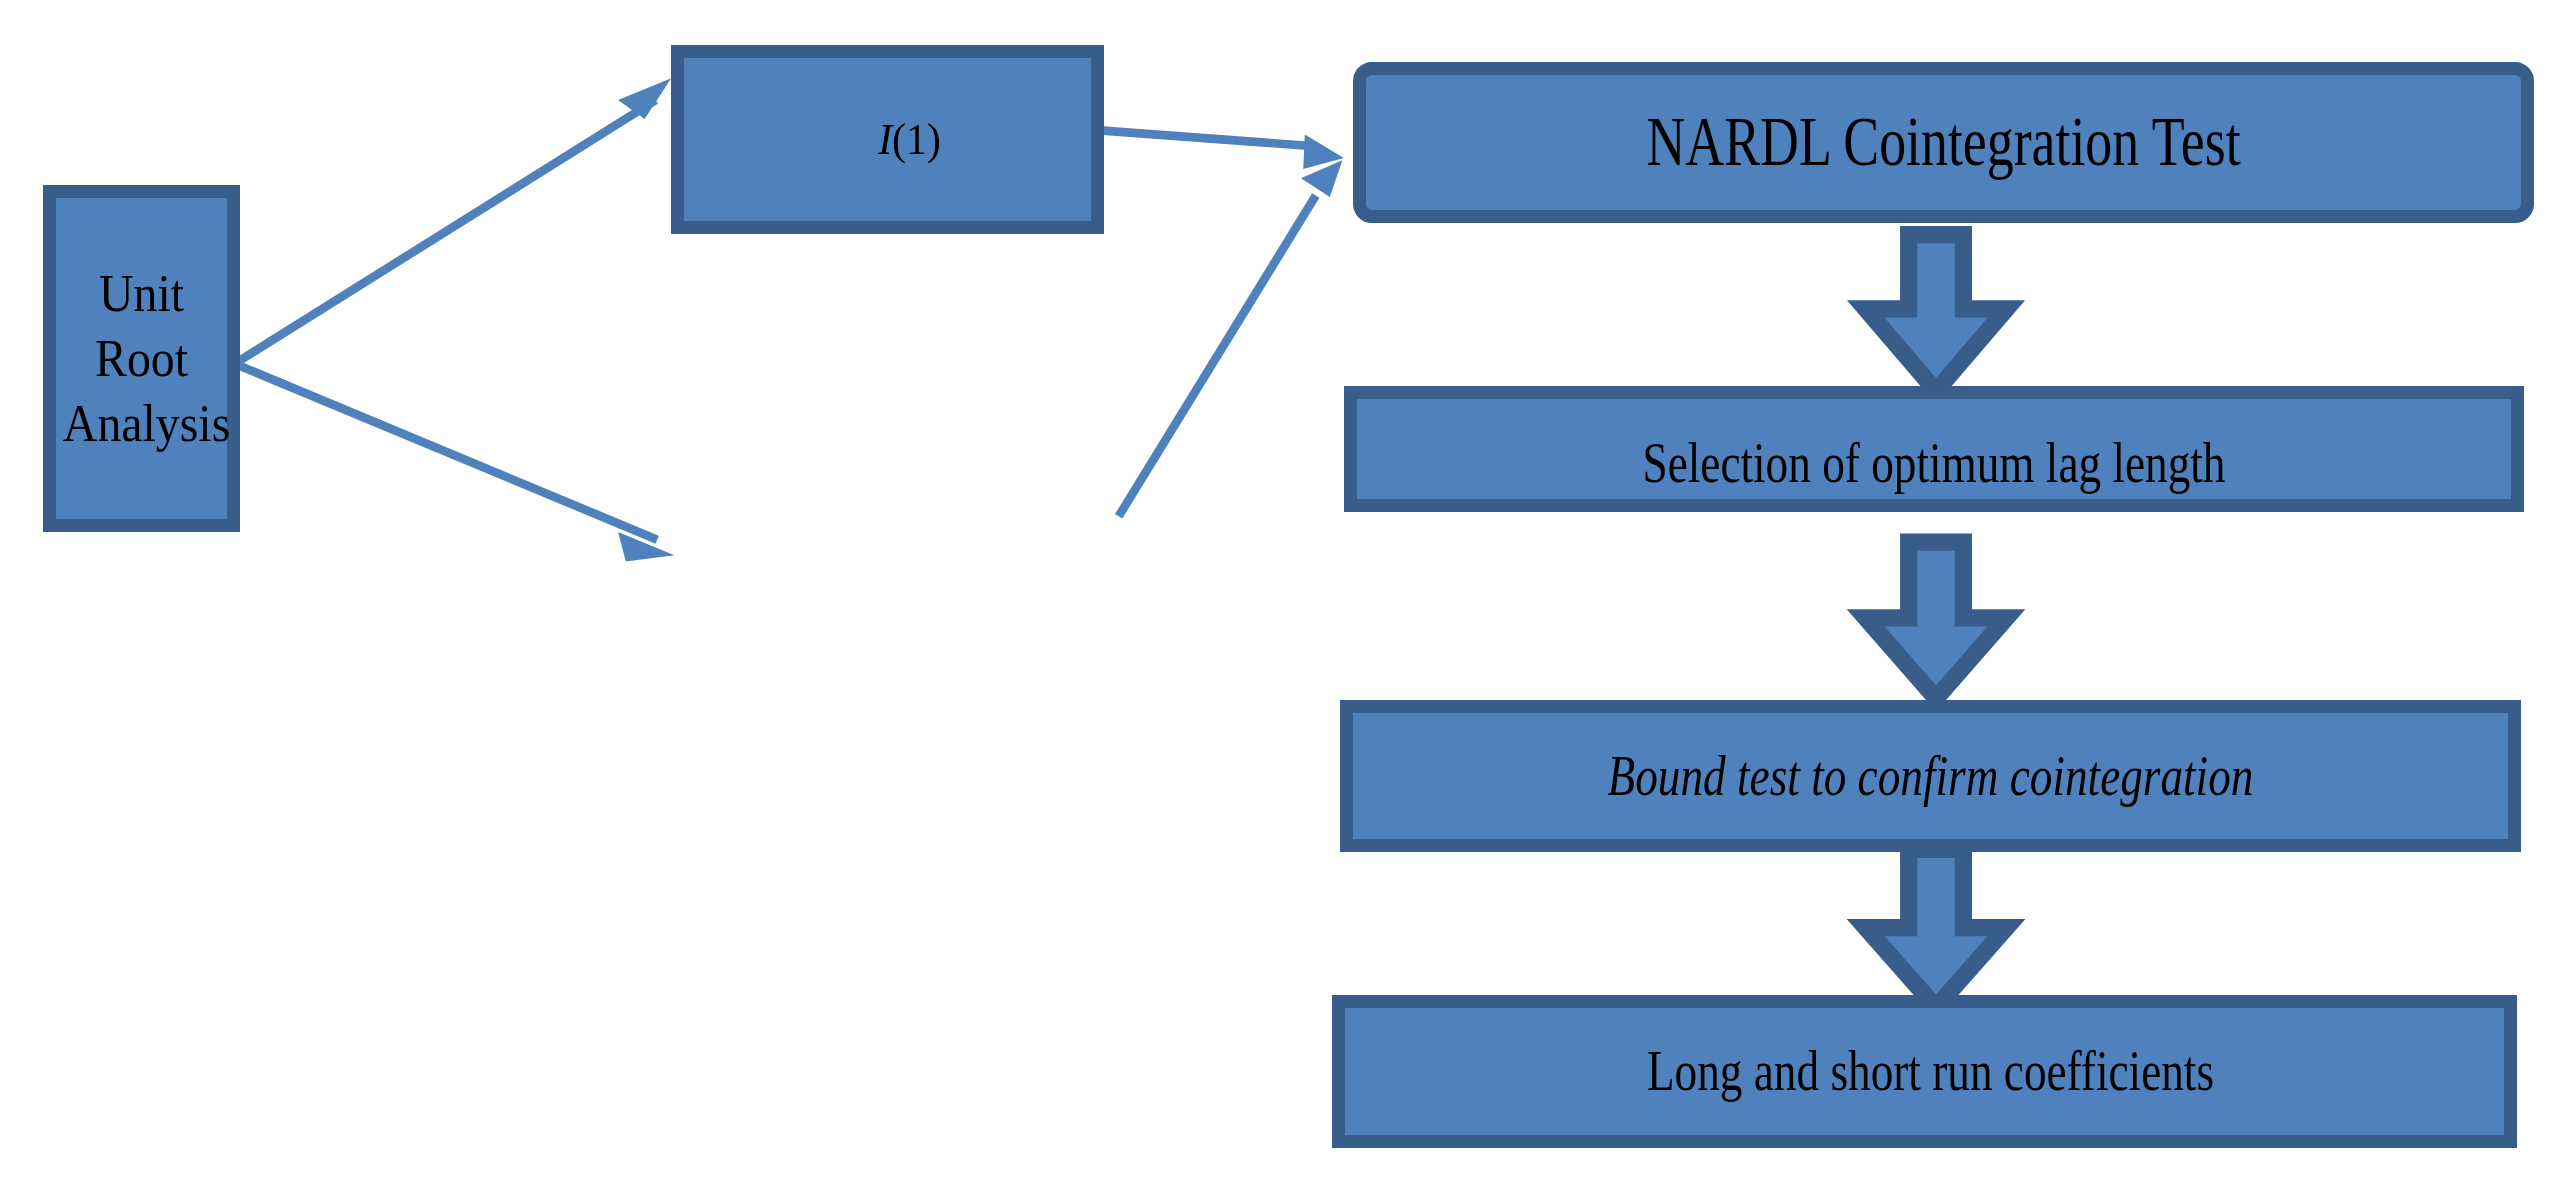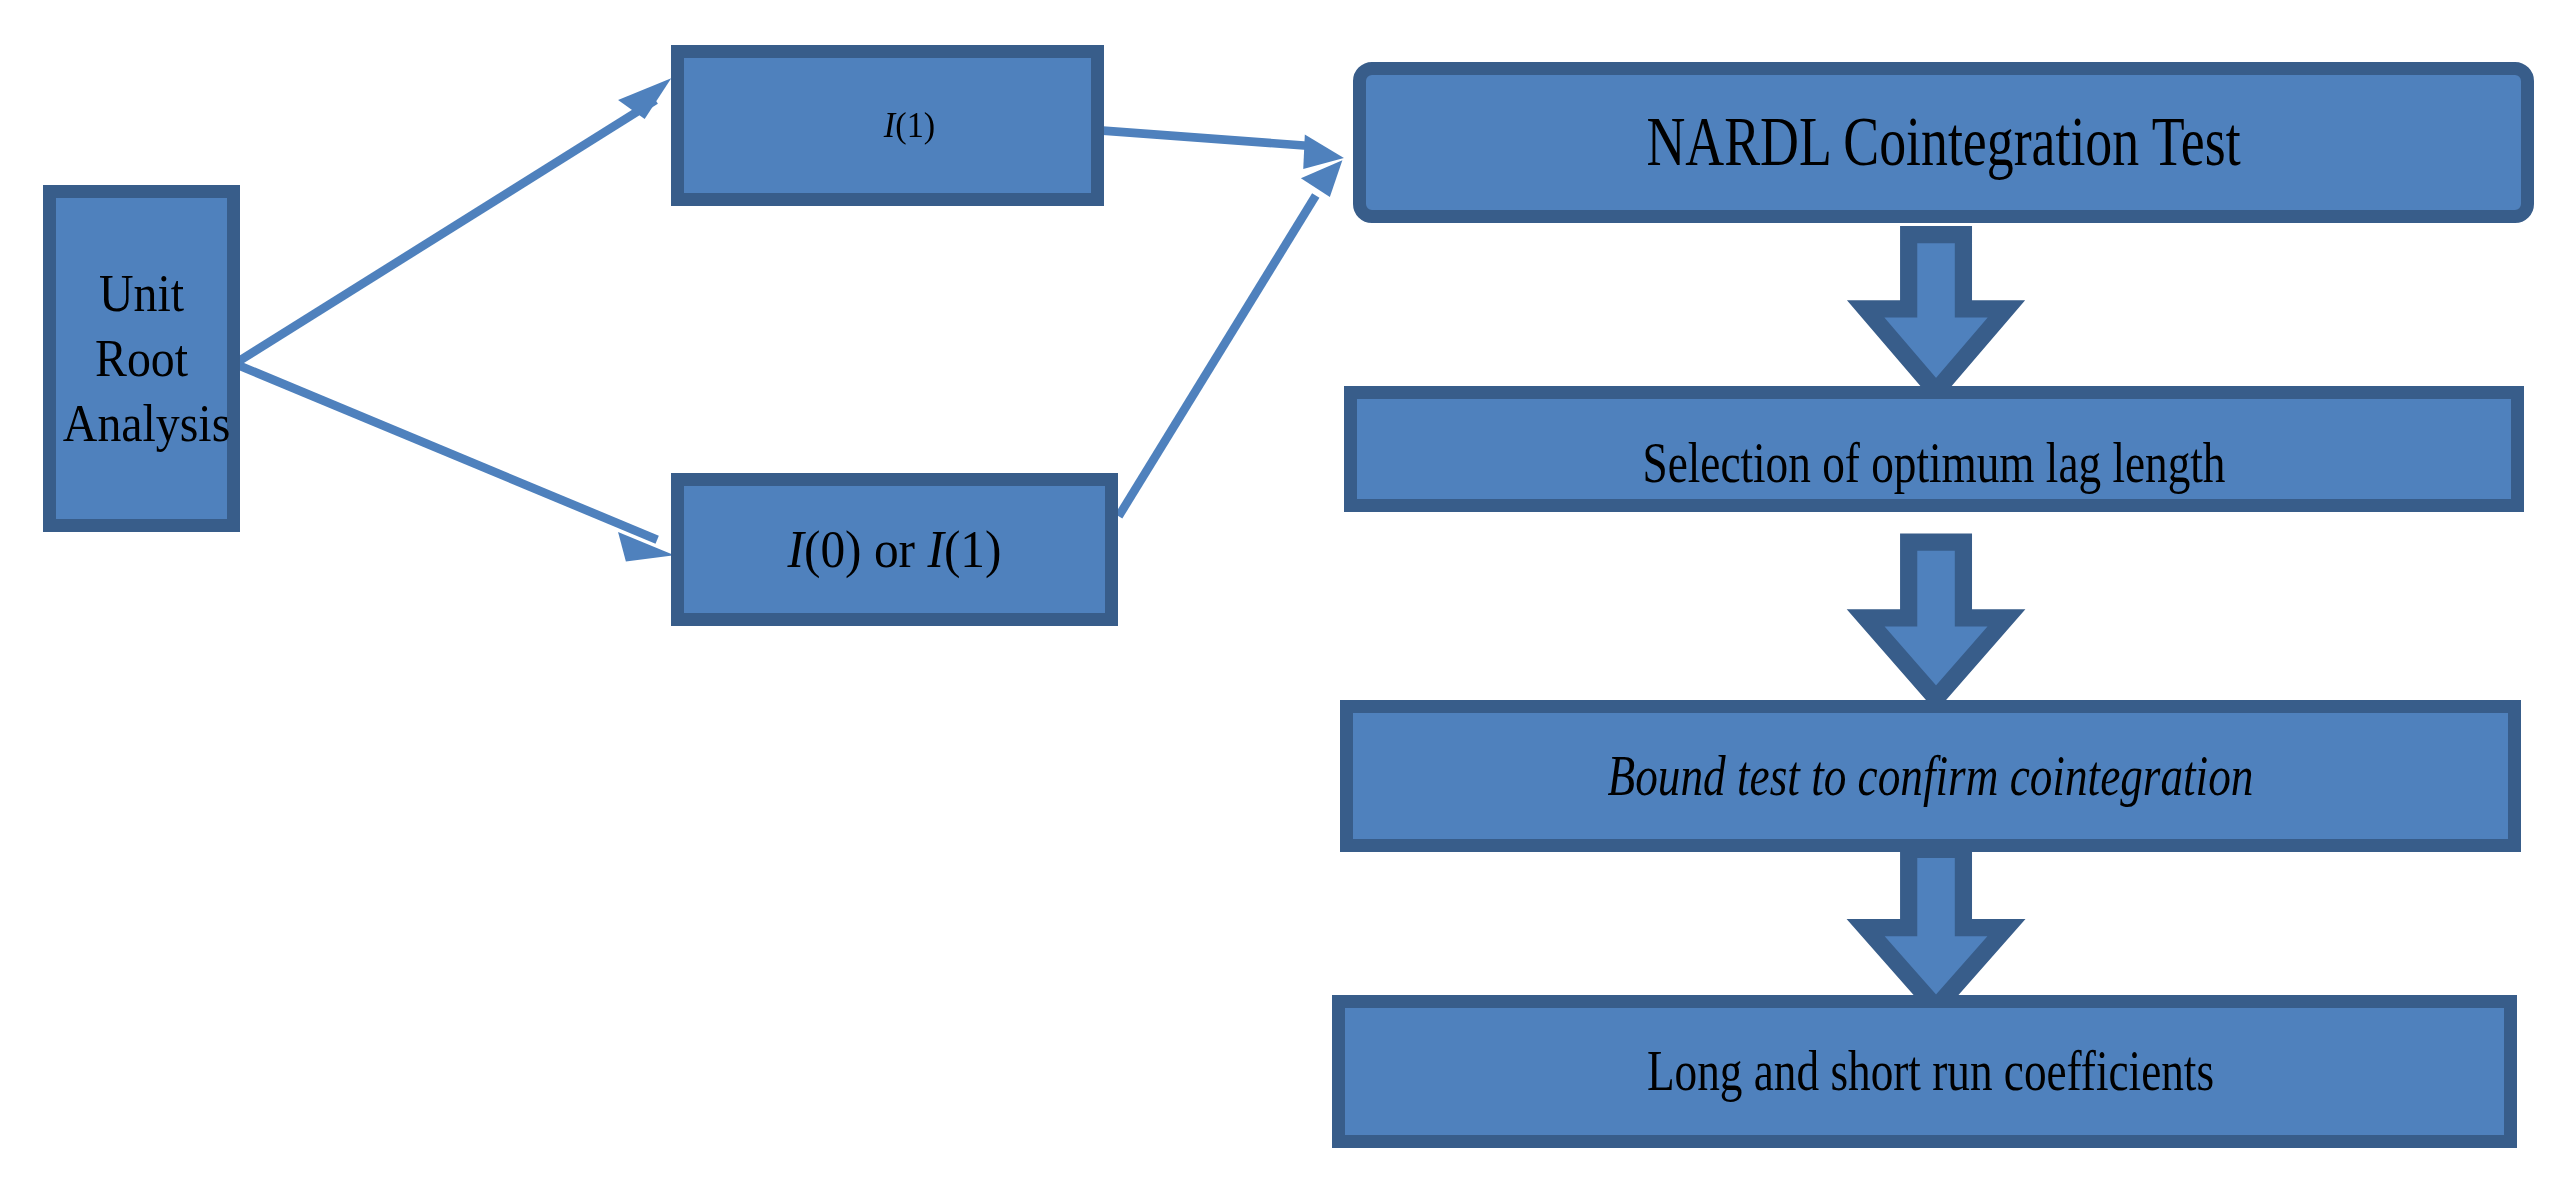--- a/index.html
+++ b/index.html
@@ -44,21 +44,21 @@
     transform: scaleX(0.92);
     white-space: normal;
   }
   .fbox.ital .lbl {
     transform: scaleX(0.95);
   }
   .ital-i { font-style: italic; }
 
   
   #box-unit-root    { left: 43px;   top: 185px;  width: 197px;  height: 347px;  font-size: 52px; }
-  #box-i1           { left: 671px;  top: 45px;   width: 433px;  height: 161px;  font-size: 36px; padding-left: 44px; }
+  #box-i1           { left: 671px;  top: 45px;   width: 433px;  height: 189px;  font-size: 44px; padding-left: 44px; }
   #box-i0-or-i1     { left: 671px;  top: 473px;  width: 447px;  height: 153px;  font-size: 52px; }
   #box-nardl        { left: 1353px; top: 62px;   width: 1181px; height: 161px;  font-size: 69px; border-radius: 19px; }
   #box-lag          { left: 1344px; top: 386px;  width: 1180px; height: 126px;  font-size: 58px; align-items: flex-end; }
   #box-bound        { left: 1340px; top: 700px;  width: 1181px; height: 152px;  font-size: 58px; font-style: italic; }
   #box-coeff        { left: 1332px; top: 995px; width: 1185px; height: 153px;  font-size: 58px; padding-left: 12px; }
 
   
   #arrows {
     position: absolute;
     left: 0; top: 0;
@@ -108,23 +108,20 @@
   </svg>
 
   <div class="fbox narrow" id="box-unit-root">
     <span class="lbl">Unit   Root<br>Analysis</span>
   </div>
 
   <div class="fbox ital" id="box-i1">
     <span class="lbl"><span class="ital-i">I</span>(1)</span>
   </div>
 
-  <div class="fbox ital" id="box-i0-or-i1">
-    <span class="lbl"><span class="ital-i">I</span>(0) or <span class="ital-i">I</span>(1)</span>
-  </div>
 
   <div class="fbox wide" id="box-nardl">
     <span class="lbl">NARDL Cointegration Test</span>
   </div>
 
   <div class="fbox wide" id="box-lag">
     <span class="lbl">Selection of optimum lag length</span>
   </div>
 
   <div class="fbox wide" id="box-bound">

